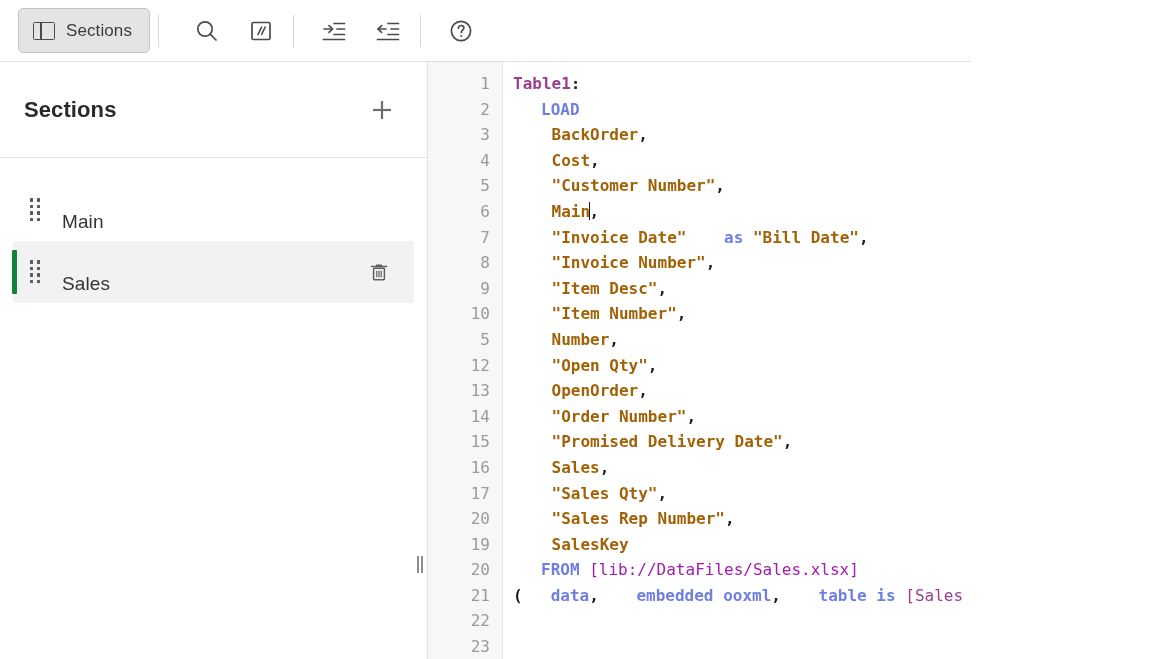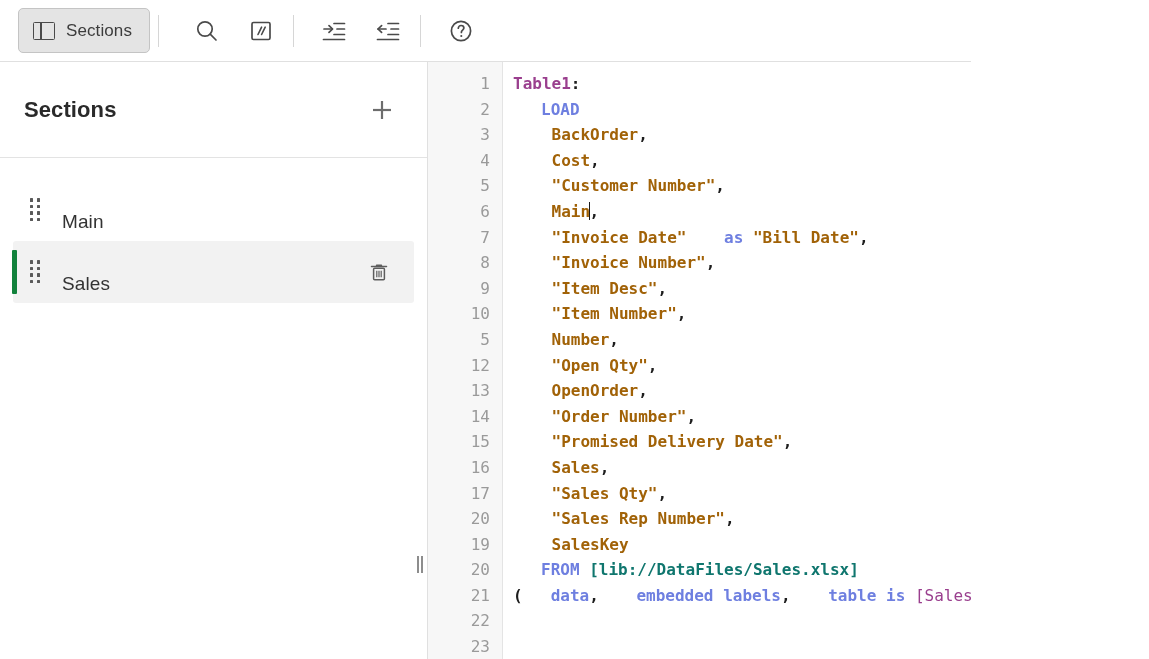--- a/index.html
+++ b/index.html
@@ -255,21 +255,21 @@
     font-size: 16px;
     white-space: pre;
     color: #1a1a1a;
     position: relative;
   }
 
   .tok-table   { color: #9a3f8e; font-weight: bold; }
   .tok-kw      { color: #6e7fe0; font-weight: bold; margin-left: 28px; }
   .tok-field   { color: #a16207; font-weight: bold; }
   .tok-plain   { color: #1d1d1d; font-weight: bold; }
-  .tok-path    { color: #0f766e; font-weight: bold; }
+  .tok-path    { color: #a21caf; font-weight: normal; }
   .tok-bracket { color: #9a3f8e; font-weight: normal; }
 
   .caret {
     display: inline-block;
     width: 0;
     border-left: 1.6px solid #1a1a1a;
     height: 18px;
     vertical-align: -3px;
     margin: 0 -0.8px;
   }
@@ -437,19 +437,19 @@
           <div class="code-line"><span class="tok-plain">    </span><span class="tok-field">Number</span><span class="tok-plain">,</span></div>
           <div class="code-line"><span class="tok-plain">    </span><span class="tok-field">"Open Qty"</span><span class="tok-plain">,</span></div>
           <div class="code-line"><span class="tok-plain">    </span><span class="tok-field">OpenOrder</span><span class="tok-plain">,</span></div>
           <div class="code-line"><span class="tok-plain">    </span><span class="tok-field">"Order Number"</span><span class="tok-plain">,</span></div>
           <div class="code-line"><span class="tok-plain">    </span><span class="tok-field">"Promised Delivery Date"</span><span class="tok-plain">,</span></div>
           <div class="code-line"><span class="tok-plain">    </span><span class="tok-field">Sales</span><span class="tok-plain">,</span></div>
           <div class="code-line"><span class="tok-plain">    </span><span class="tok-field">"Sales Qty"</span><span class="tok-plain">,</span></div>
           <div class="code-line"><span class="tok-plain">    </span><span class="tok-field">"Sales Rep Number"</span><span class="tok-plain">,</span></div>
           <div class="code-line"><span class="tok-plain">    </span><span class="tok-field">SalesKey</span></div>
           <div class="code-line"><span class="tok-kw">FROM</span><span class="tok-path"> [lib://DataFiles/Sales.xlsx]</span></div>
-          <div class="code-line"><span class="tok-plain">(</span><span class="tok-kw">data</span><span class="tok-plain">, </span><span class="tok-kw">embedded labels</span><span class="tok-plain">, </span><span class="tok-kw">table is</span><span class="tok-plain"> </span><span class="tok-bracket">[Sales data]</span><span class="tok-plain">);</span></div>
+          <div class="code-line"><span class="tok-plain">(</span><span class="tok-kw">data</span><span class="tok-plain">, </span><span class="tok-kw">embedded ooxml</span><span class="tok-plain">, </span><span class="tok-kw">table is</span><span class="tok-plain"> </span><span class="tok-bracket">[Sales data]</span><span class="tok-plain">);</span></div>
           <div class="code-line">&nbsp;</div>
         </div>
     </div>
 
   </div>
 </div>
 
 </body></html>

